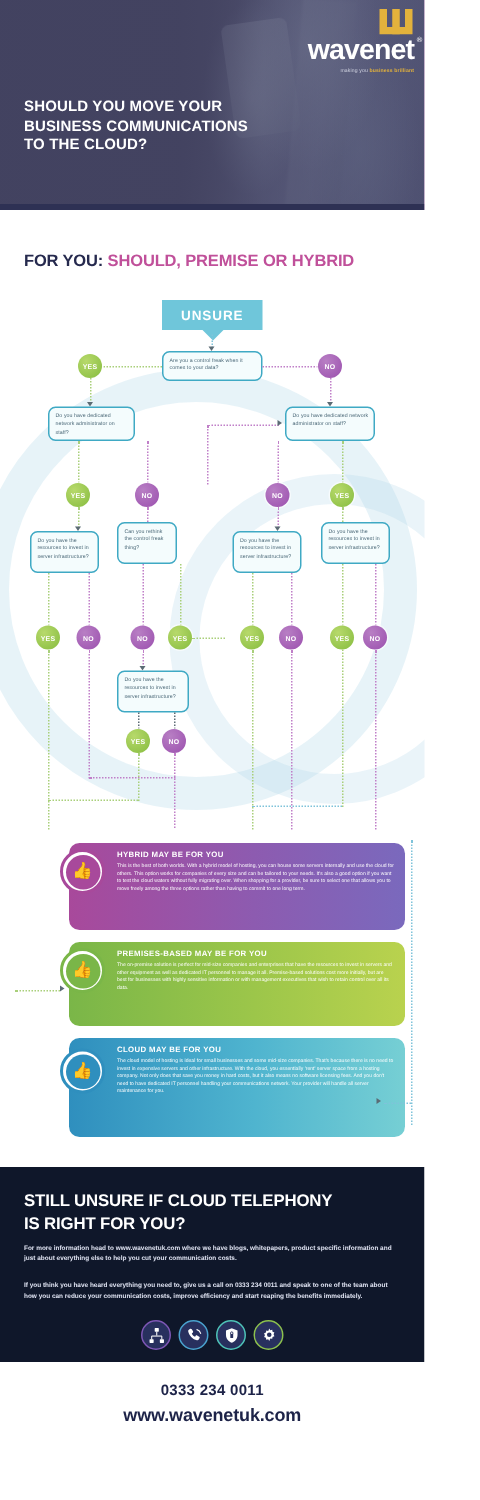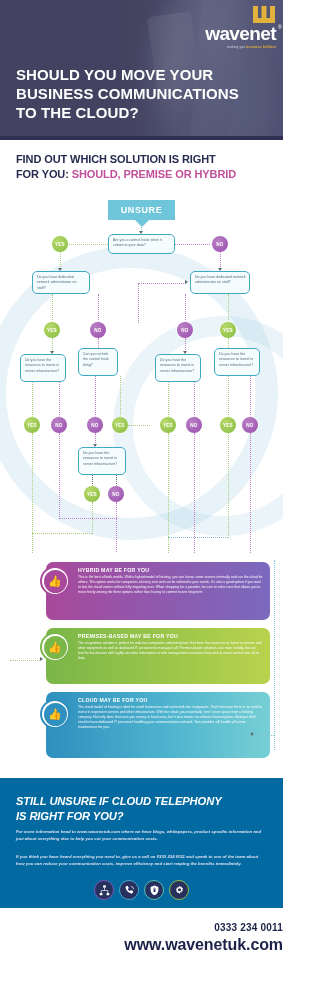--- a/index.html
+++ b/index.html
@@ -33,21 +33,21 @@
   .logo{position:absolute;right:7px;top:6px;text-align:right;z-index:5;}
   .logo-mark{display:block;margin:0 0 1px auto;width:24px;height:17px;}
   .logo-word{font-size:19px;font-weight:700;color:#ffffff;letter-spacing:-.6px;
     line-height:1;position:relative;display:inline-block;}
   .logo-reg{position:absolute;right:-5px;top:1px;font-size:5px;font-weight:400;}
   .logo-tag{font-size:3.4px;color:#cfd2e0;letter-spacing:.1px;margin-top:1.5px;
     white-space:nowrap;line-height:1;}
   .logo-tag b{color:#e3b23c;}
 
   .hero-title{position:absolute;left:16px;top:66px;z-index:5;
-    font-size:15px;font-weight:700;color:#fff;line-height:1.25;
+    font-size:10px;font-weight:700;color:#fff;line-height:1.25;
     letter-spacing:.1px;text-transform:uppercase;white-space:pre-line;}
 
   .hero-rule{position:absolute;left:0;bottom:0;width:100%;height:4px;
     background:#2e3154;}
 
   
   .subhead{position:absolute;left:16px;top:152px;width:255px;
     font-size:11px;font-weight:700;color:#262a4e;line-height:1.35;
     letter-spacing:-.1px;}
   .subhead .accent{color:#c0509a;}
@@ -110,42 +110,42 @@
     line-height:1;}
   .thumb.t-hybrid{top:566px;border:2px solid #a8499b;}
   .thumb.t-hybrid span{background:#a8499b;}
   .thumb.t-prem{top:632px;border:2px solid #7ab648;}
   .thumb.t-prem span{background:#7ab648;}
   .thumb.t-cloud{top:699px;border:2px solid #2f8fbe;}
   .thumb.t-cloud span{background:#2f8fbe;}
 
   
   .cta{position:absolute;left:0;top:778px;width:283px;height:130px;
-    background:#0369a1;font-style:italic;}
+    background:#0f172a;}
   .cta-title{position:absolute;left:16px;top:16px;width:252px;
     font-size:11.2px;font-weight:700;color:#fff;line-height:1.3;
     letter-spacing:-.1px;white-space:pre-line;}
   .cta-p{position:absolute;left:16px;width:252px;color:#dfe3f2;
     font-size:4.3px;line-height:1.62;font-weight:600;}
   .cta-p1{top:51px;}
   .cta-p2{top:76px;}
 
   .cta-icons{position:absolute;left:0;top:102px;width:283px;
     display:flex;justify-content:center;gap:5px;}
   .cic{width:20px;height:20px;border-radius:50%;background:#28305e;
     display:flex;align-items:center;justify-content:center;box-sizing:border-box;}
   .cic:nth-child(1){border:1.4px solid #7e57b5;}
   .cic:nth-child(2){border:1.4px solid #4aa3cf;}
   .cic:nth-child(3){border:1.4px solid #4ec3b8;}
   .cic:nth-child(4){border:1.4px solid #8cc04e;}
 
   
-  .footer{position:absolute;left:0;top:922px;width:283px;text-align:right;}
+  .footer{position:absolute;left:0;top:922px;width:283px;text-align:center;}
   .f-phone{font-size:10px;font-weight:700;color:#1d2348;letter-spacing:.2px;}
-  .f-web{font-size:16px;font-weight:700;color:#1d2348;margin-top:3px;letter-spacing:-.1px;}
+  .f-web{font-size:12px;font-weight:700;color:#1d2348;margin-top:3px;letter-spacing:-.1px;}
   .f-mail{font-size:10px;color:#7a7f99;margin-top:3px;letter-spacing:-.1px;}
 </style>
 </head>
 <body>
 
 <div class="page">
 
   <div class="hero">
     <div class="hero-photo"></div>
     <div class="hero-bag"></div>
@@ -168,21 +168,21 @@
       </div>
     </div>
 
     <div class="hero-title">SHOULD YOU MOVE YOUR
 BUSINESS COMMUNICATIONS
 TO THE CLOUD?</div>
     <div class="hero-rule"></div>
   </div>
 
   <div class="subhead">
-    <span>FIND OUT WHICH SOLUTION IS RIGHT</span><br>
+    <br>
     <span>FOR YOU: </span><span class="accent">SHOULD, PREMISE OR HYBRID</span>
   </div>
 
   <div class="flow">
     <div class="flow-bg"></div>
     <div class="flow-bg2"></div>
 
     <div class="start">UNSURE</div>
 
     <div class="vline b" style="left:141px;top:27px;height:9px;"></div>

